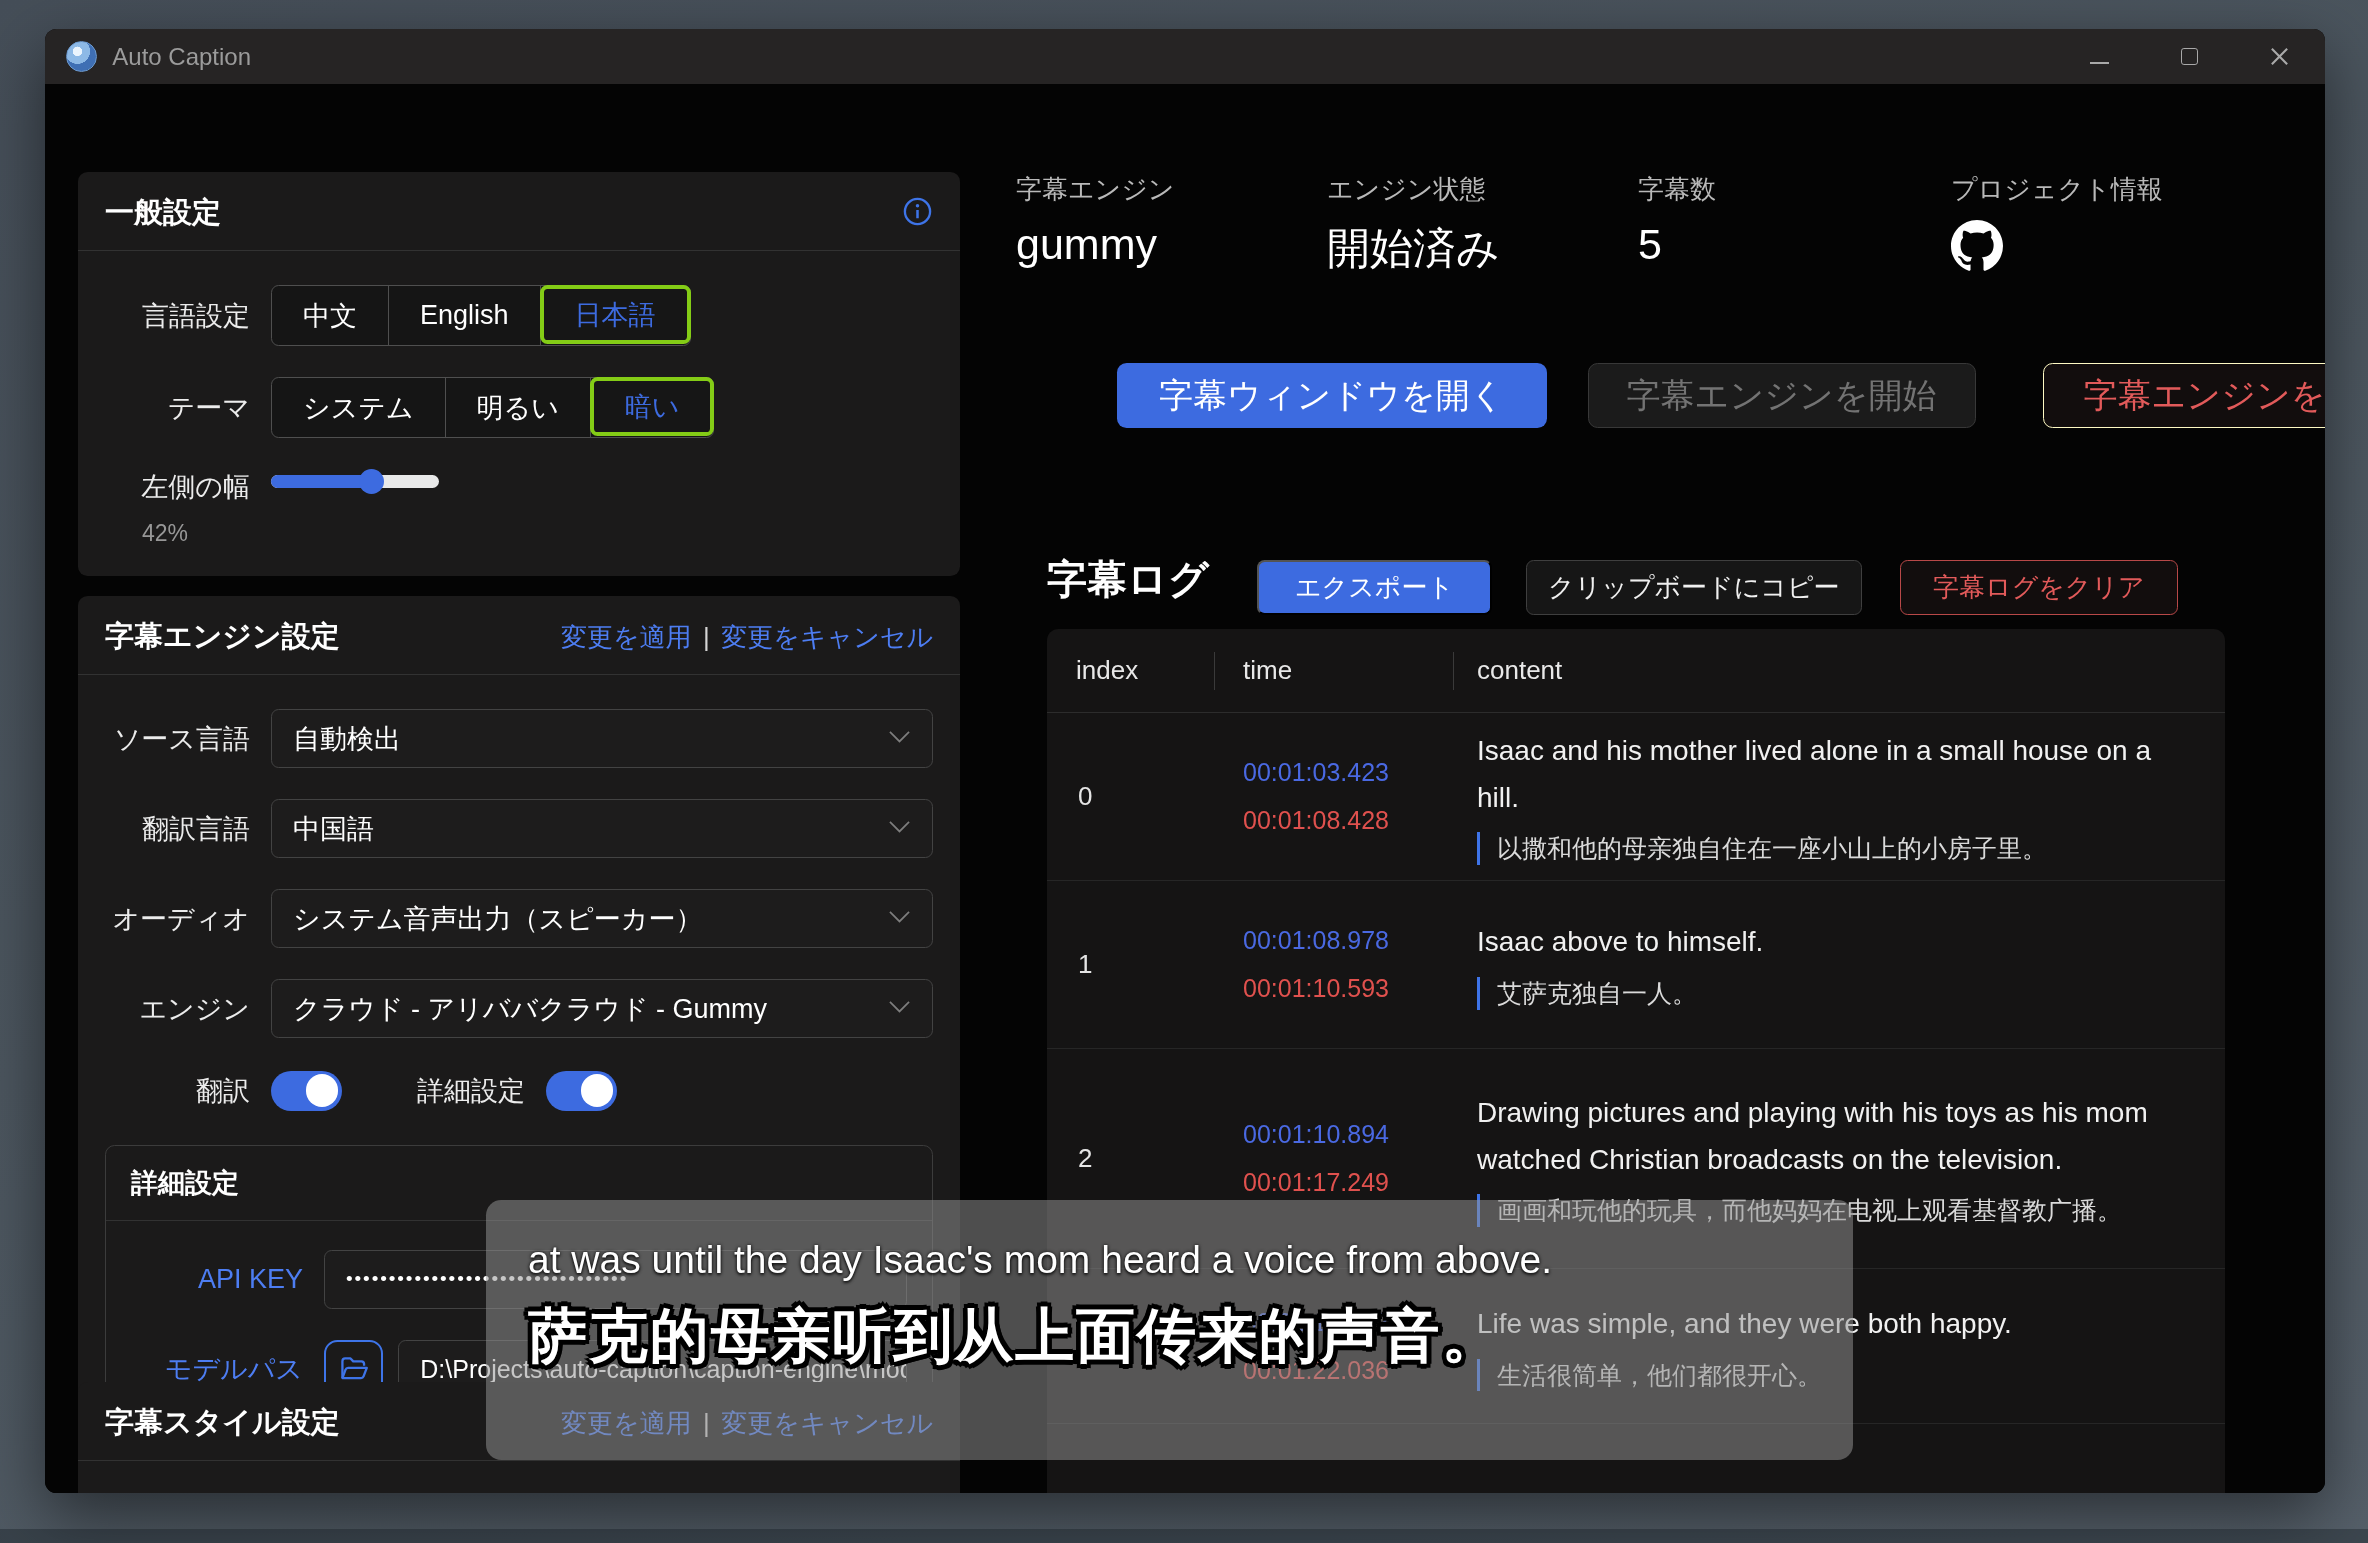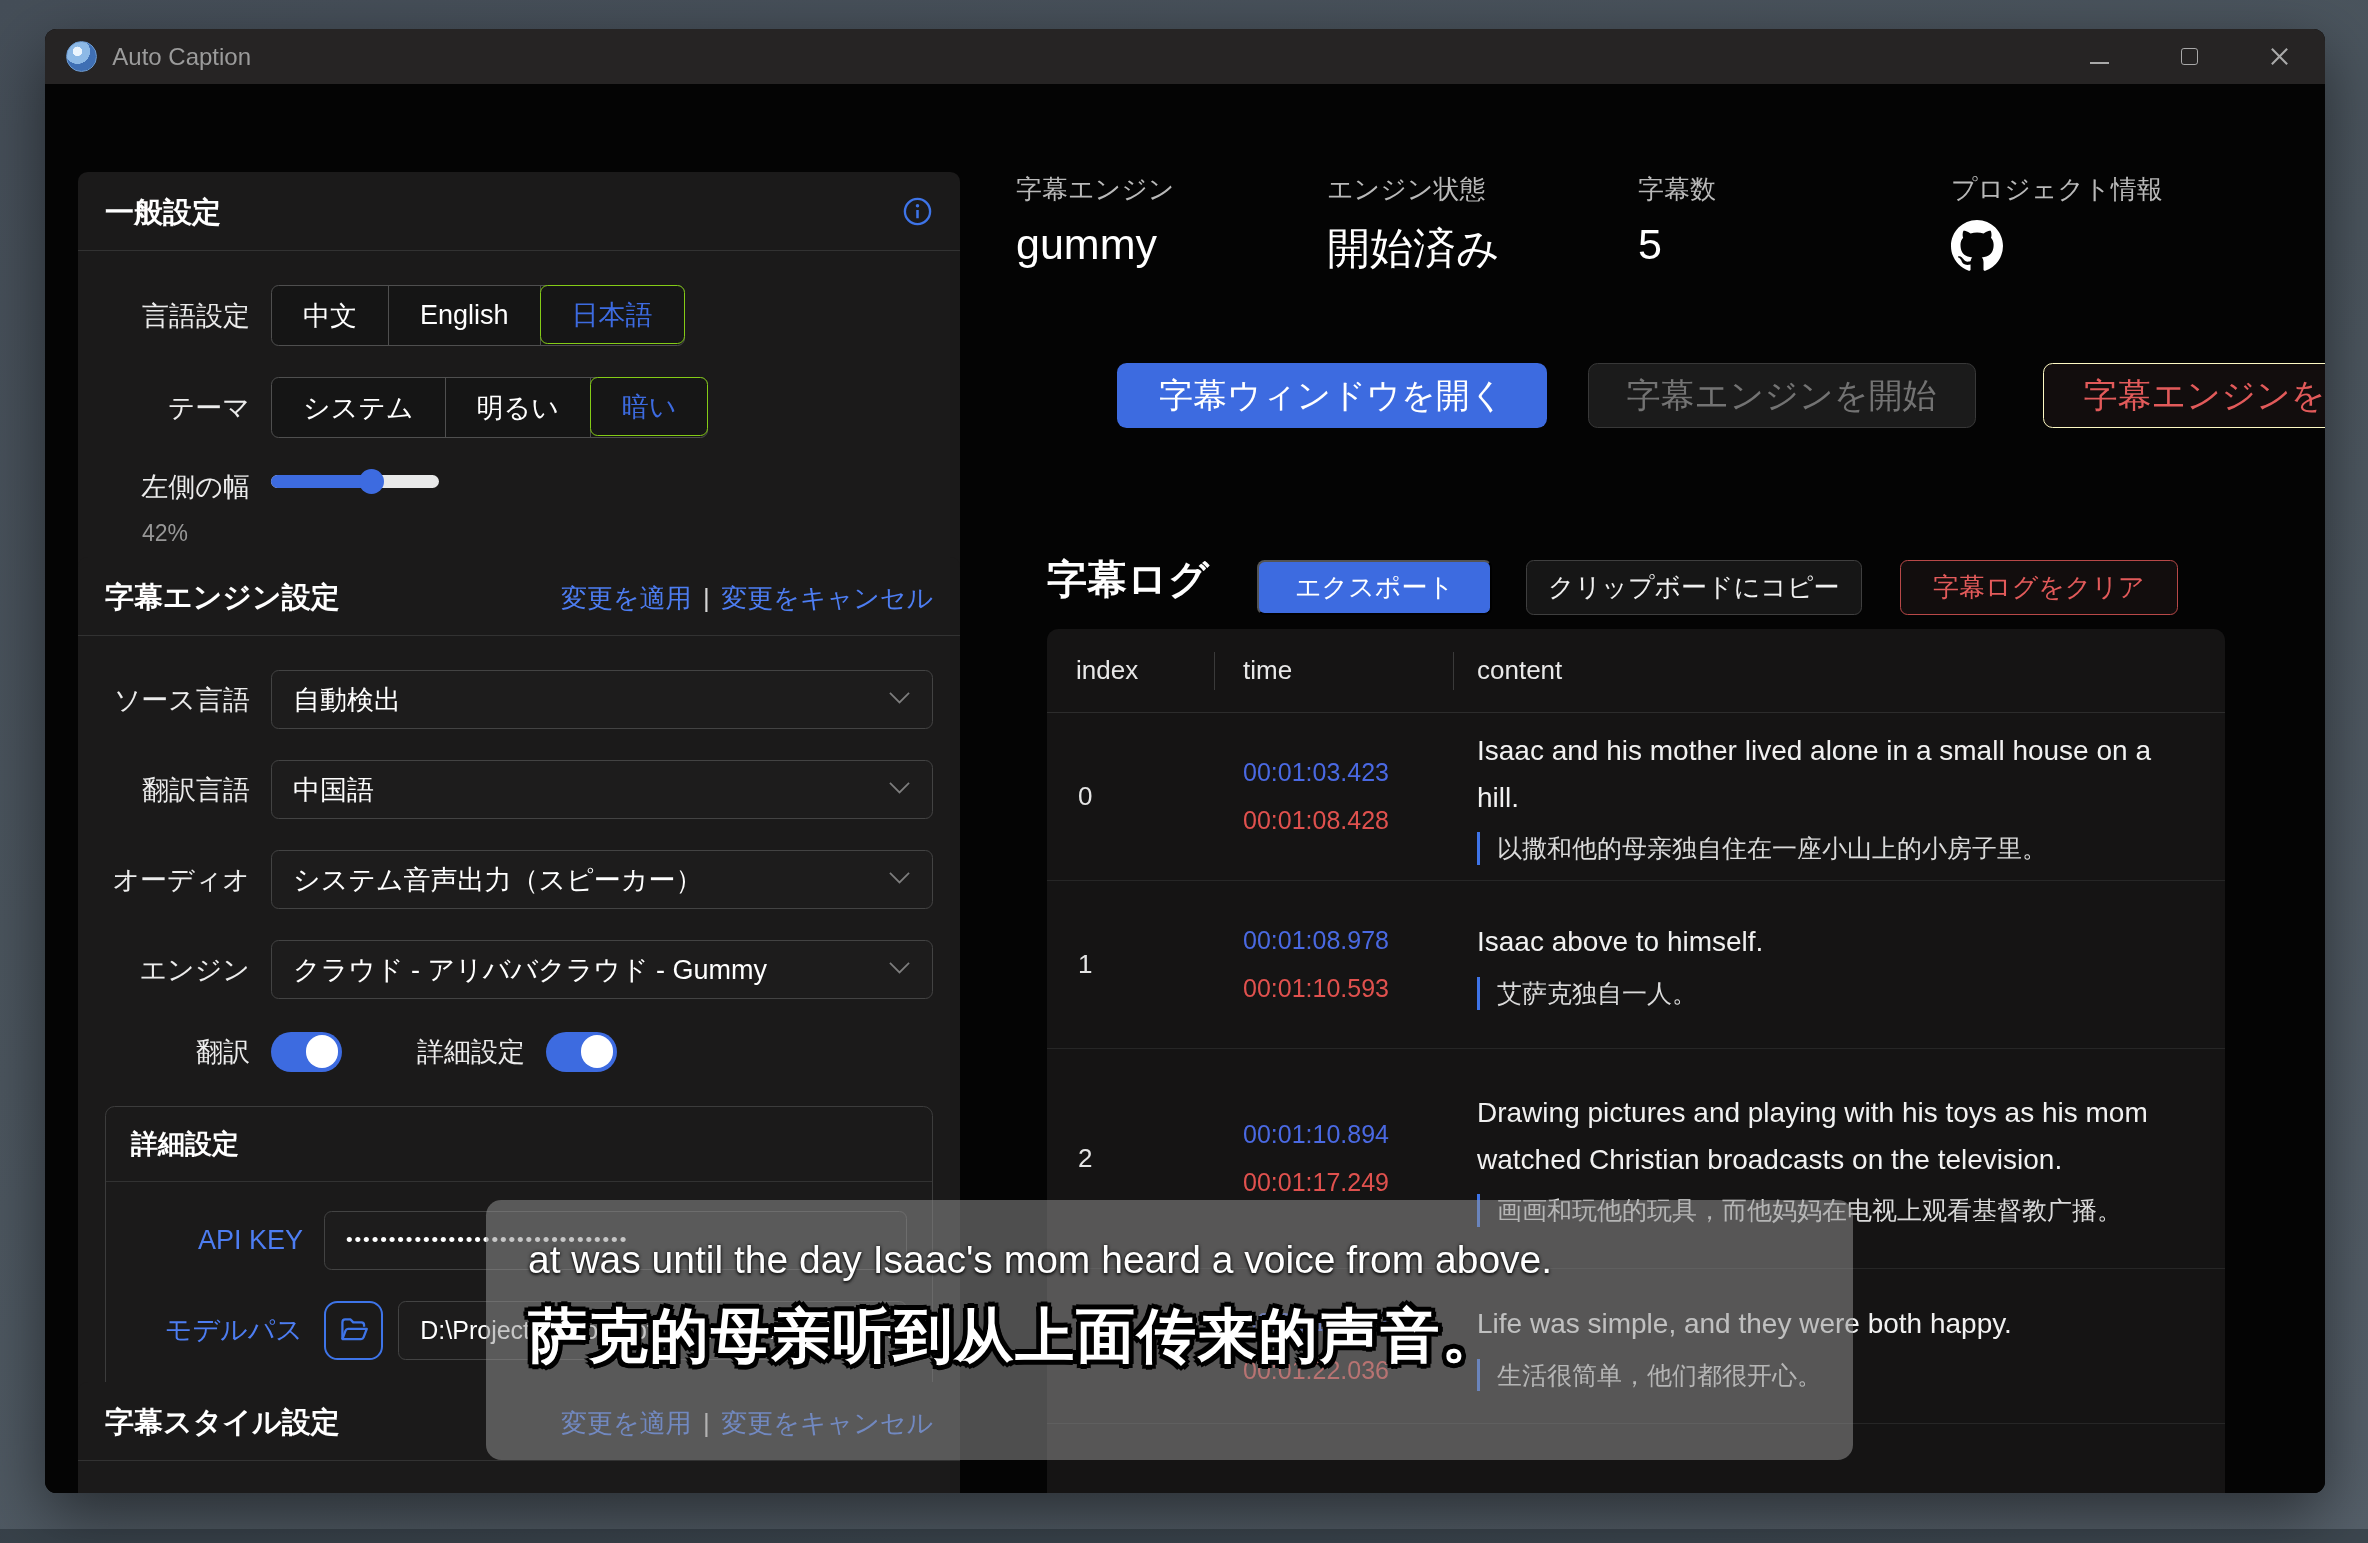--- a/index.html
+++ b/index.html
@@ -57,21 +57,21 @@
   .info-icon svg{width:31px;height:31px;stroke:#3e74e8;}
 
   
   .segmented{display:inline-flex;border:1px solid #4f4f4f;border-radius:7.6px;background:#151515;}
   .seg{
     height:59px;display:flex;align-items:center;justify-content:center;
     padding:0 31px;font-size:27px;color:#fff;border-right:1px solid #4f4f4f;cursor:pointer;white-space:nowrap;
   }
   .seg:last-child{border-right:none;}
   .seg.selected{
-    border:1px solid #84cc16;border-radius:7.6px;color:#3d6be0;margin:-1px;z-index:1;background:#161616;
+    border:4px solid #84cc16;border-radius:7.6px;color:#3d6be0;margin:-1px;z-index:1;background:#161616;
   }
 
   
   .slider-wrap{position:relative;width:168px;height:25px;display:flex;align-items:center;}
   .slider-track{position:absolute;left:0;top:5.7px;width:100%;height:13.4px;border-radius:6.7px;background:#e9e9e9;}
   .slider-fill{position:absolute;left:0;top:5.7px;width:60%;height:13.4px;border-radius:6.7px;background:#3d6be0;}
   .slider-thumb{position:absolute;left:calc(60% - 12.4px);top:0;width:25px;height:25px;border-radius:50%;background:#3d6be0;}
   .sub-val{font-size:23px;color:#979797;margin-top:15.3px;text-align:center;padding-right:25px;}
 
   
@@ -156,21 +156,21 @@
     font-size:39px;color:#fff;white-space:nowrap;
     text-shadow:0 0 3.8px rgba(0,0,0,.85),0 1.9px 2.9px rgba(0,0,0,.65);
   }
   .cap-zh{
     margin-top:15.3px;font-size:59px;font-weight:900;color:#fff;white-space:nowrap;letter-spacing:1.9px;
     text-shadow:-3.8px -3.8px 0 #000,3.8px -3.8px 0 #000,-3.8px 3.8px 0 #000,3.8px 3.8px 0 #000,0 4.8px 0 #000,4.8px 0 0 #000,-4.8px 0 0 #000,0 -4.8px 0 #000;
   }
 
   
   #card-general{top:88px;}
-  #card-engine{top:473px;}
+  #card-engine{top:512px;}
   #card-style{top:1298px;height:306px;}
 </style>
 </head>
 <body>
 
 <div class="window">
 
   <div class="titlebar">
     <div class="app-logo"></div>
     <div class="app-title">Auto Caption</div>

